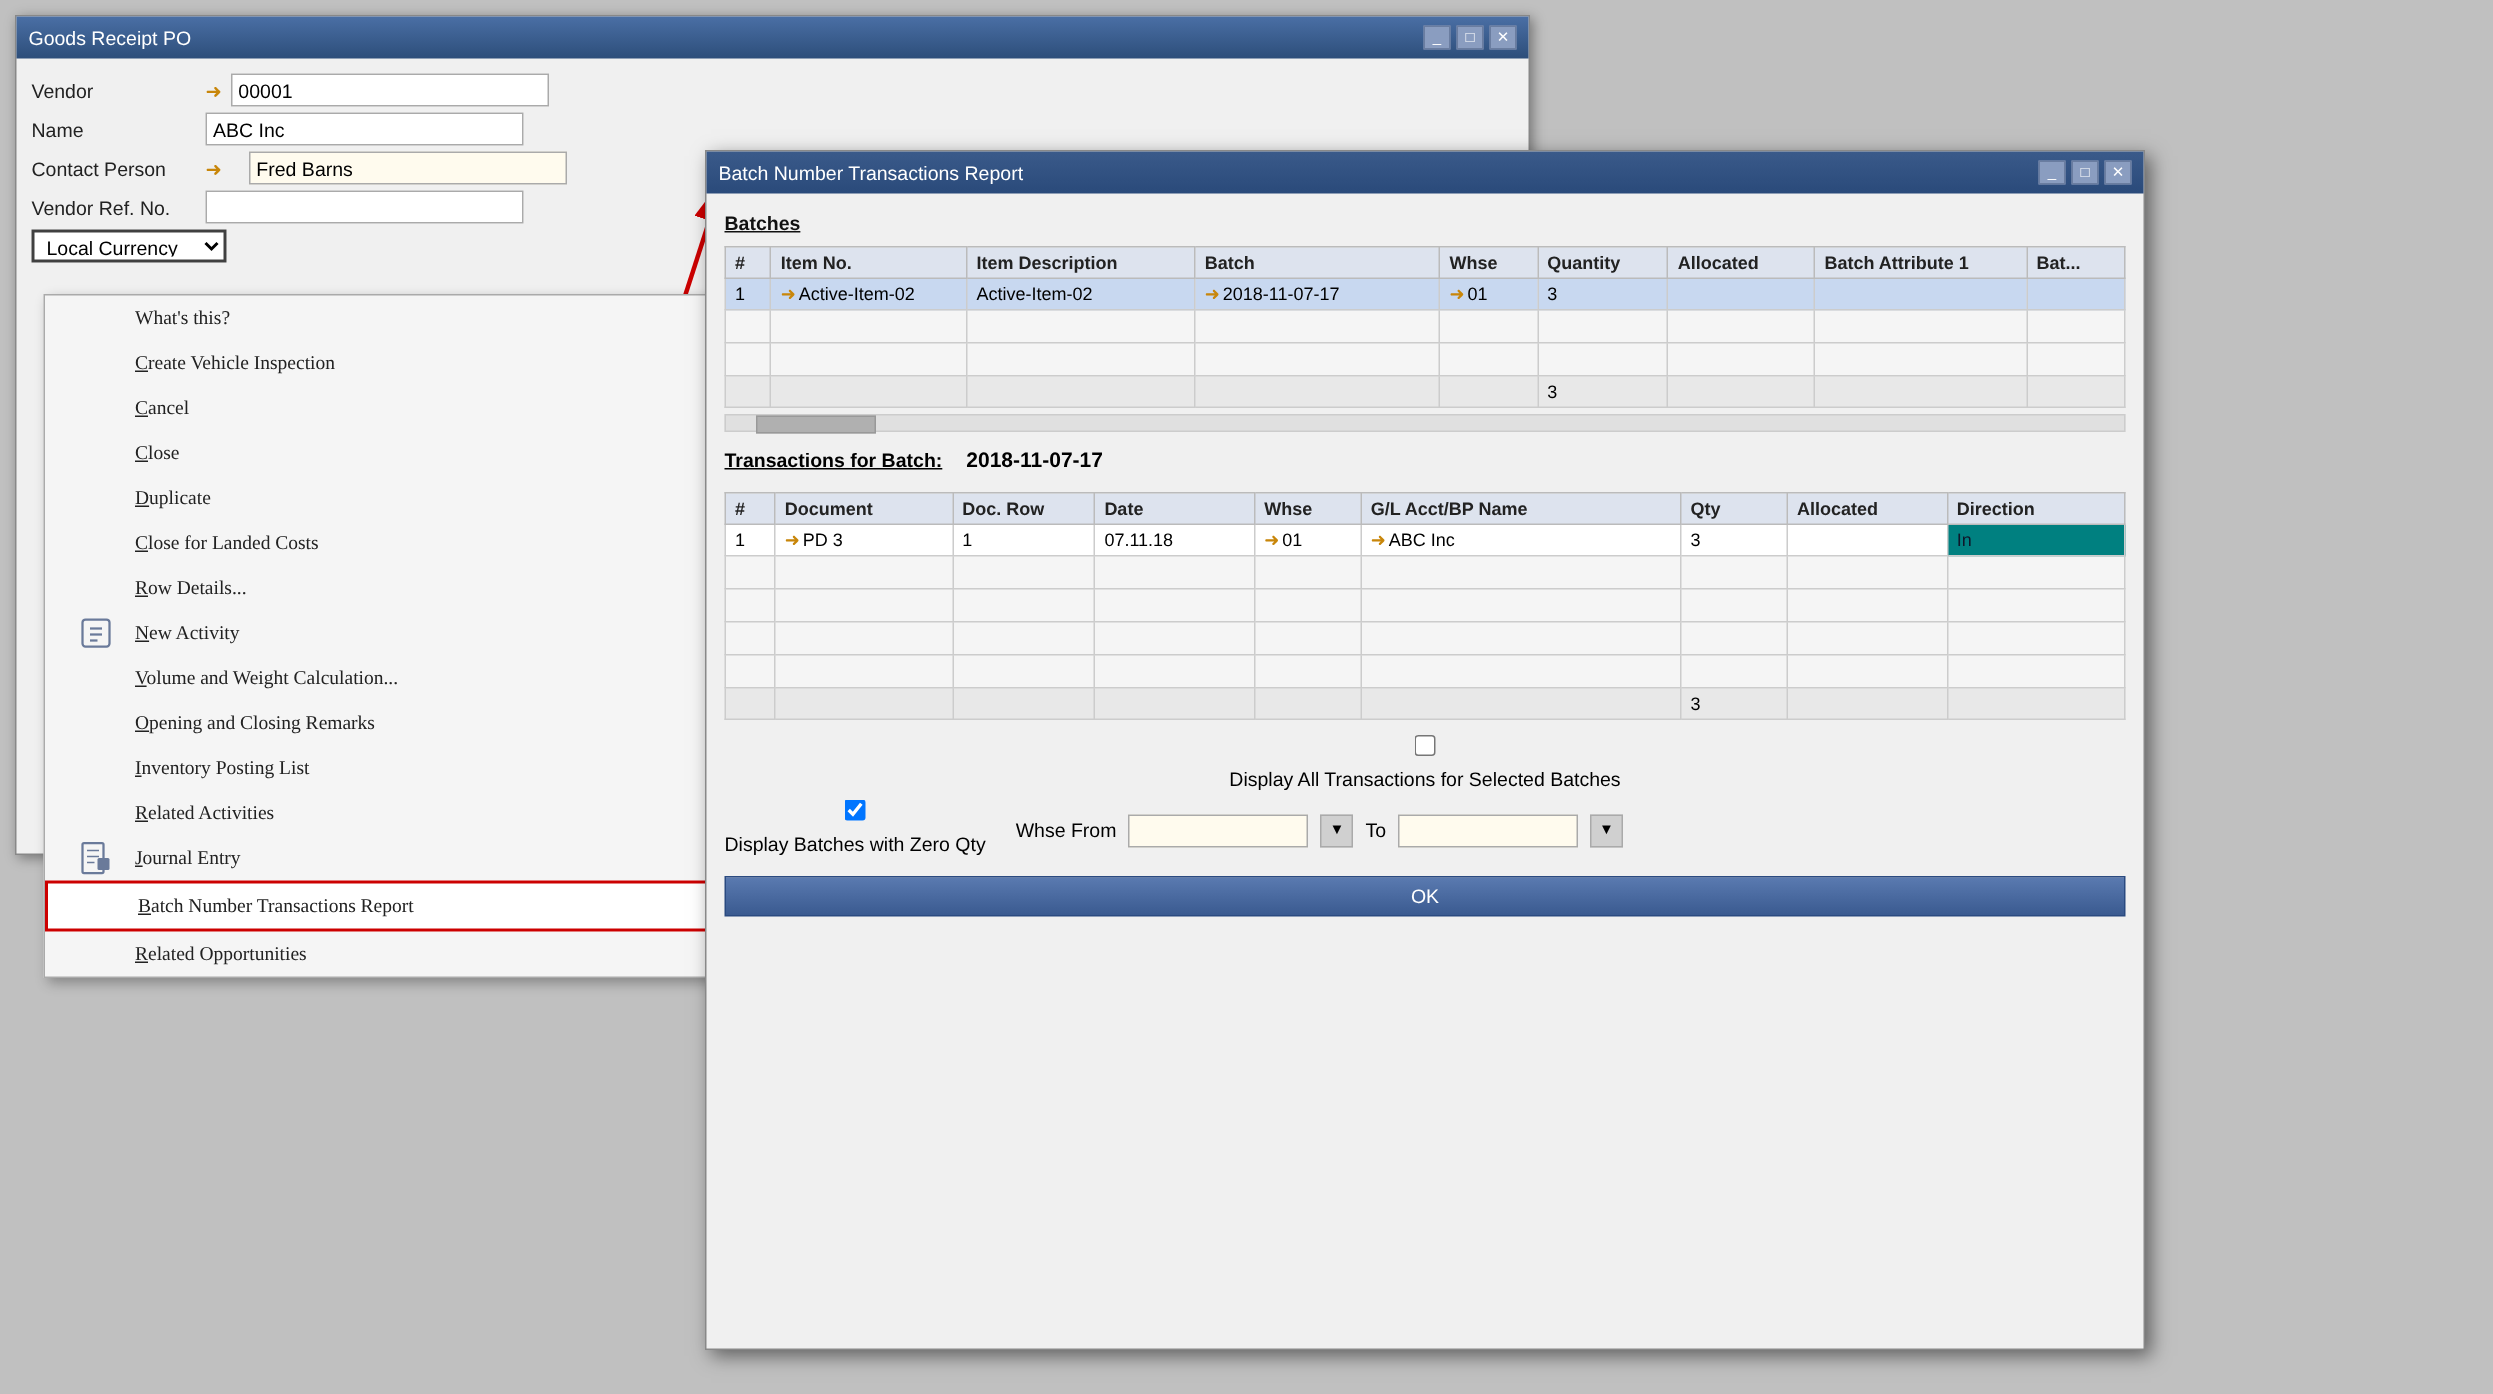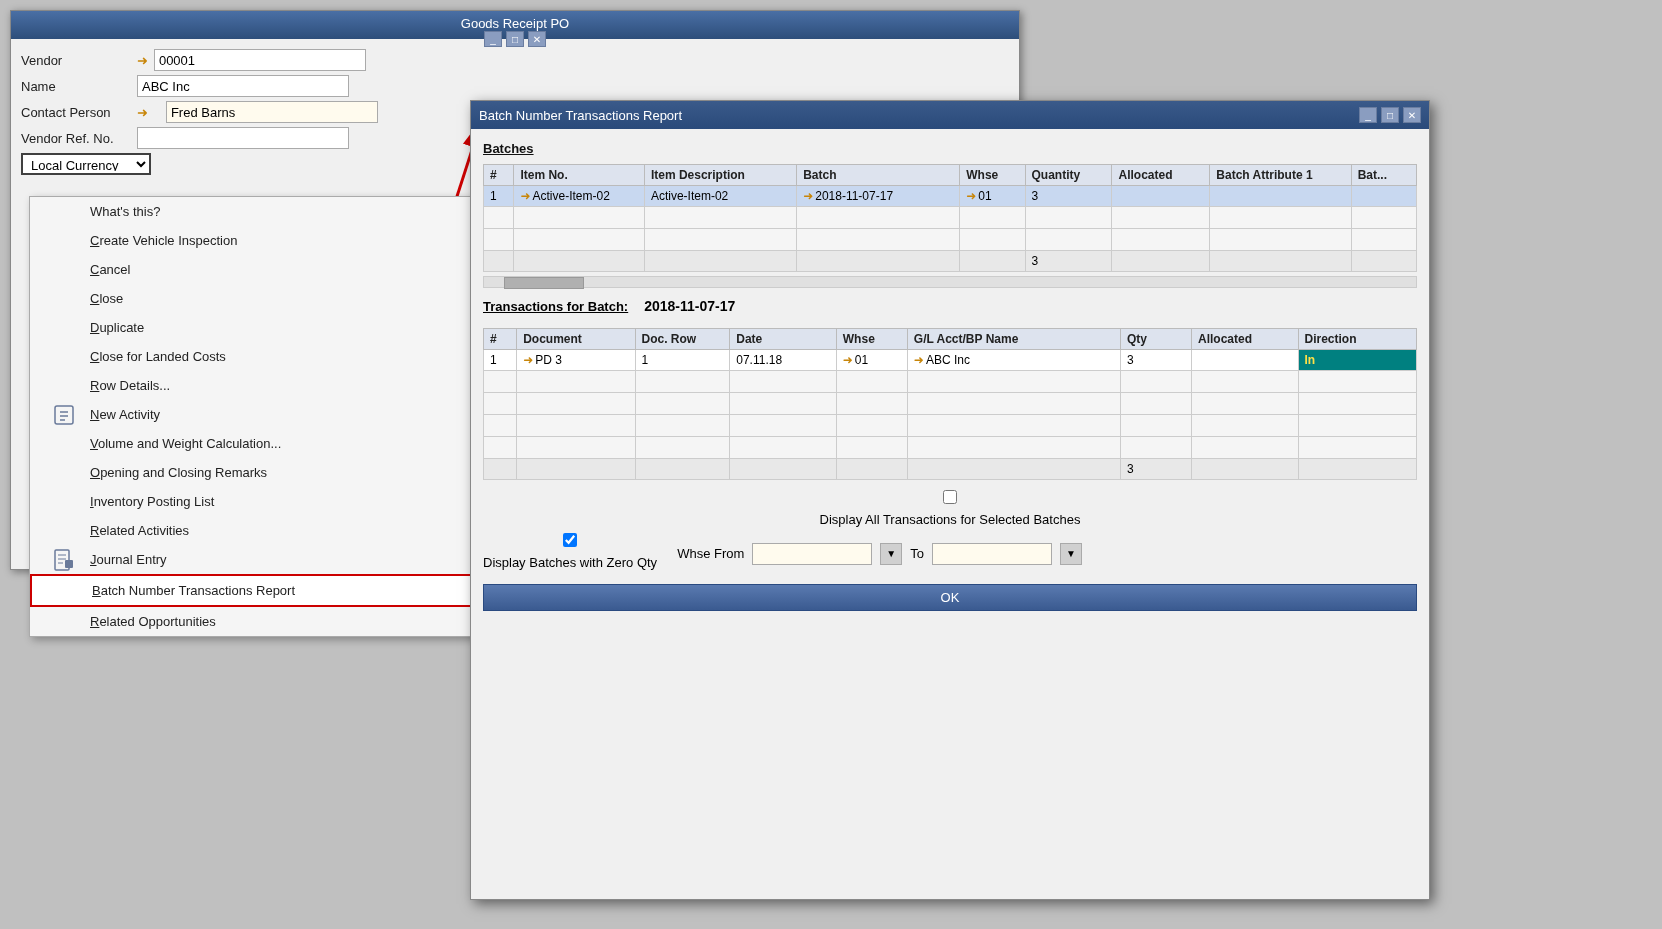--- a/index.html
+++ b/index.html
@@ -17,21 +17,20 @@
       box-shadow: 2px 2px 8px rgba(0,0,0,0.4);
     }
     .main-titlebar {
       background: linear-gradient(to bottom, #4a6fa5, #2d4e7a);
       color: white;
       padding: 5px 8px;
       display: flex;
       align-items: center;
       justify-content: space-between;
       height: 28px;
-      flex-direction: column;
     }
     .main-titlebar-title { font-size: 13px; font-weight: 500; }
     .titlebar-controls { display: flex; gap: 4px; }
     .titlebar-btn {
       width: 18px; height: 16px;
       background: #8a9dc0;
       border: 1px solid #6a7da0;
       color: white;
       font-size: 10px;
       display: flex; align-items: center; justify-content: center;
@@ -79,20 +78,21 @@
     }
     .context-menu-item {
       padding: 7px 16px 7px 60px;
       font-size: 13px;
       color: #222;
       cursor: pointer;
       display: flex;
       align-items: center;
       position: relative;
       white-space: nowrap;
+      font-family: Liberation Serif, serif;
     }
     .context-menu-item.highlighted {
       background: white;
       border: 2px solid #cc0000;
     }
     .context-menu-item .menu-icon {
       position: absolute;
       left: 20px;
       width: 28px;
       height: 28px;
@@ -238,22 +238,22 @@
       color: white;
       border: 1px solid #2a4a80;
       padding: 5px 28px;
       font-size: 13px;
       cursor: pointer;
       margin-top: 8px;
     }
 
     .direction-cell-in {
       background: #008080 !important;
-      color: #fde047;
-      font-weight: 700;
+      color: #0f172a;
+      font-weight: 400;
     }
 
     
     .cell-arrow { color: #c8860a; margin-right: 2px; }
 
     .col-num { width: 28px; }
     .col-item { width: 120px; }
     .col-desc { width: 140px; }
     .col-batch { width: 150px; }
     .col-whse { width: 60px; }

